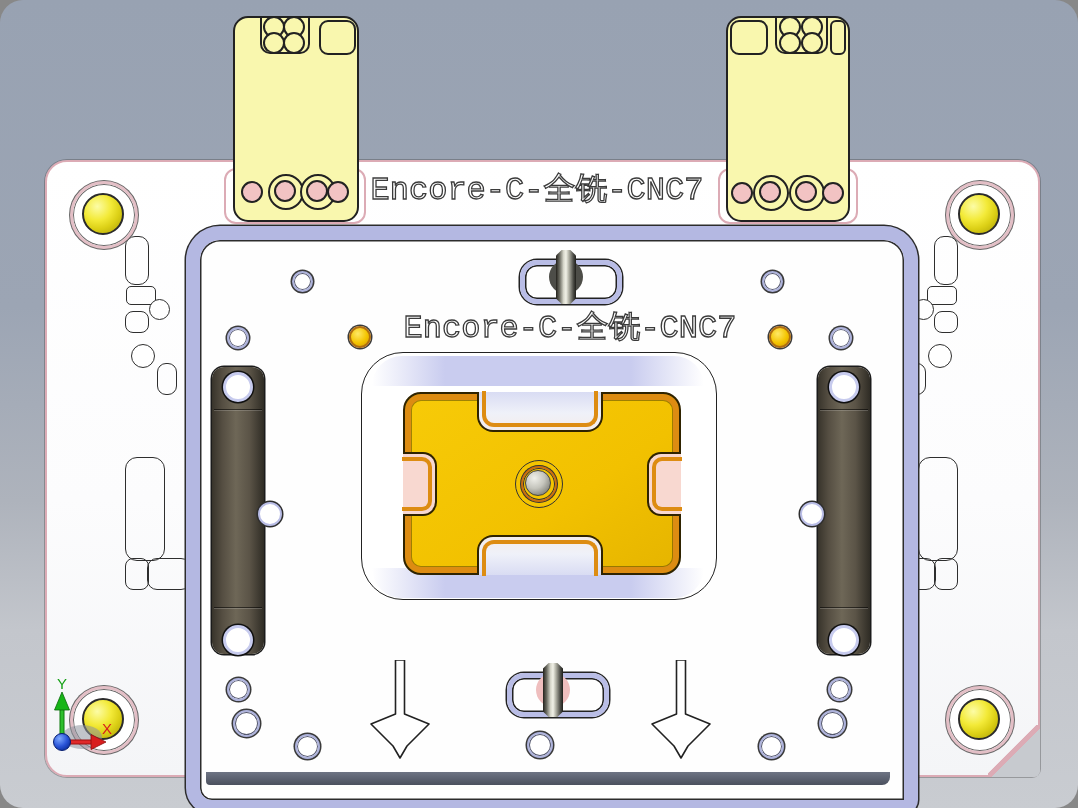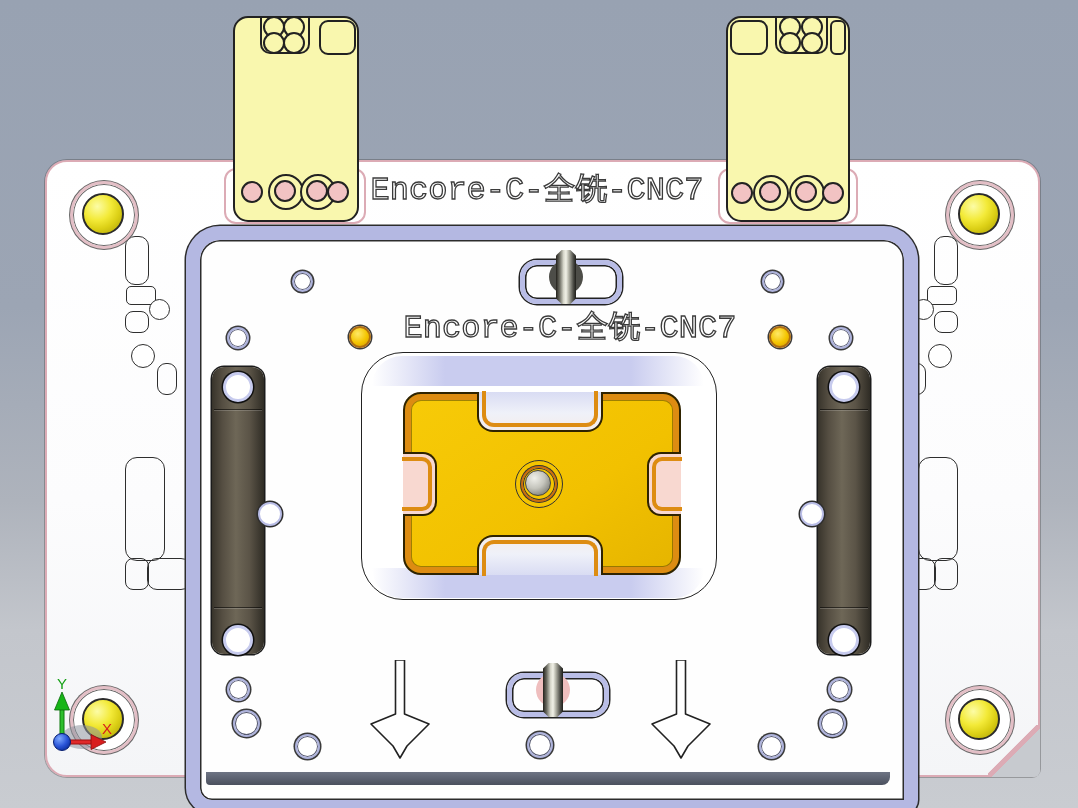--- a/index.html
+++ b/index.html
@@ -1,19 +1,20 @@
 <!DOCTYPE html>
 <html><head>
 <meta charset="utf-8">
 <style>
   html,body{margin:0;padding:0;background:#888;}
   .scene{
     position:relative;width:1078px;height:808px;overflow:hidden;
     background:linear-gradient(180deg,#98A2B2 0%,#9CA5B4 38%,#AEB3BC 62%,#C3C6CC 78%,#C9CCD1 100%);
     font-family:"Liberation Sans",sans-serif;
+    border-radius:23px;
   }
   .abs{position:absolute;}
   
   .base-plate{
     left:45px;top:160px;width:991px;height:613px;
     background:linear-gradient(180deg,#FFFFFF,#FCFCFD 55%,#F4F5F7);
     border:2px solid #DCABB5;border-radius:22px 22px 8px 22px;
     box-shadow:0 0 0 1px rgba(60,60,60,.35);
   }
   .chamfer-br{

